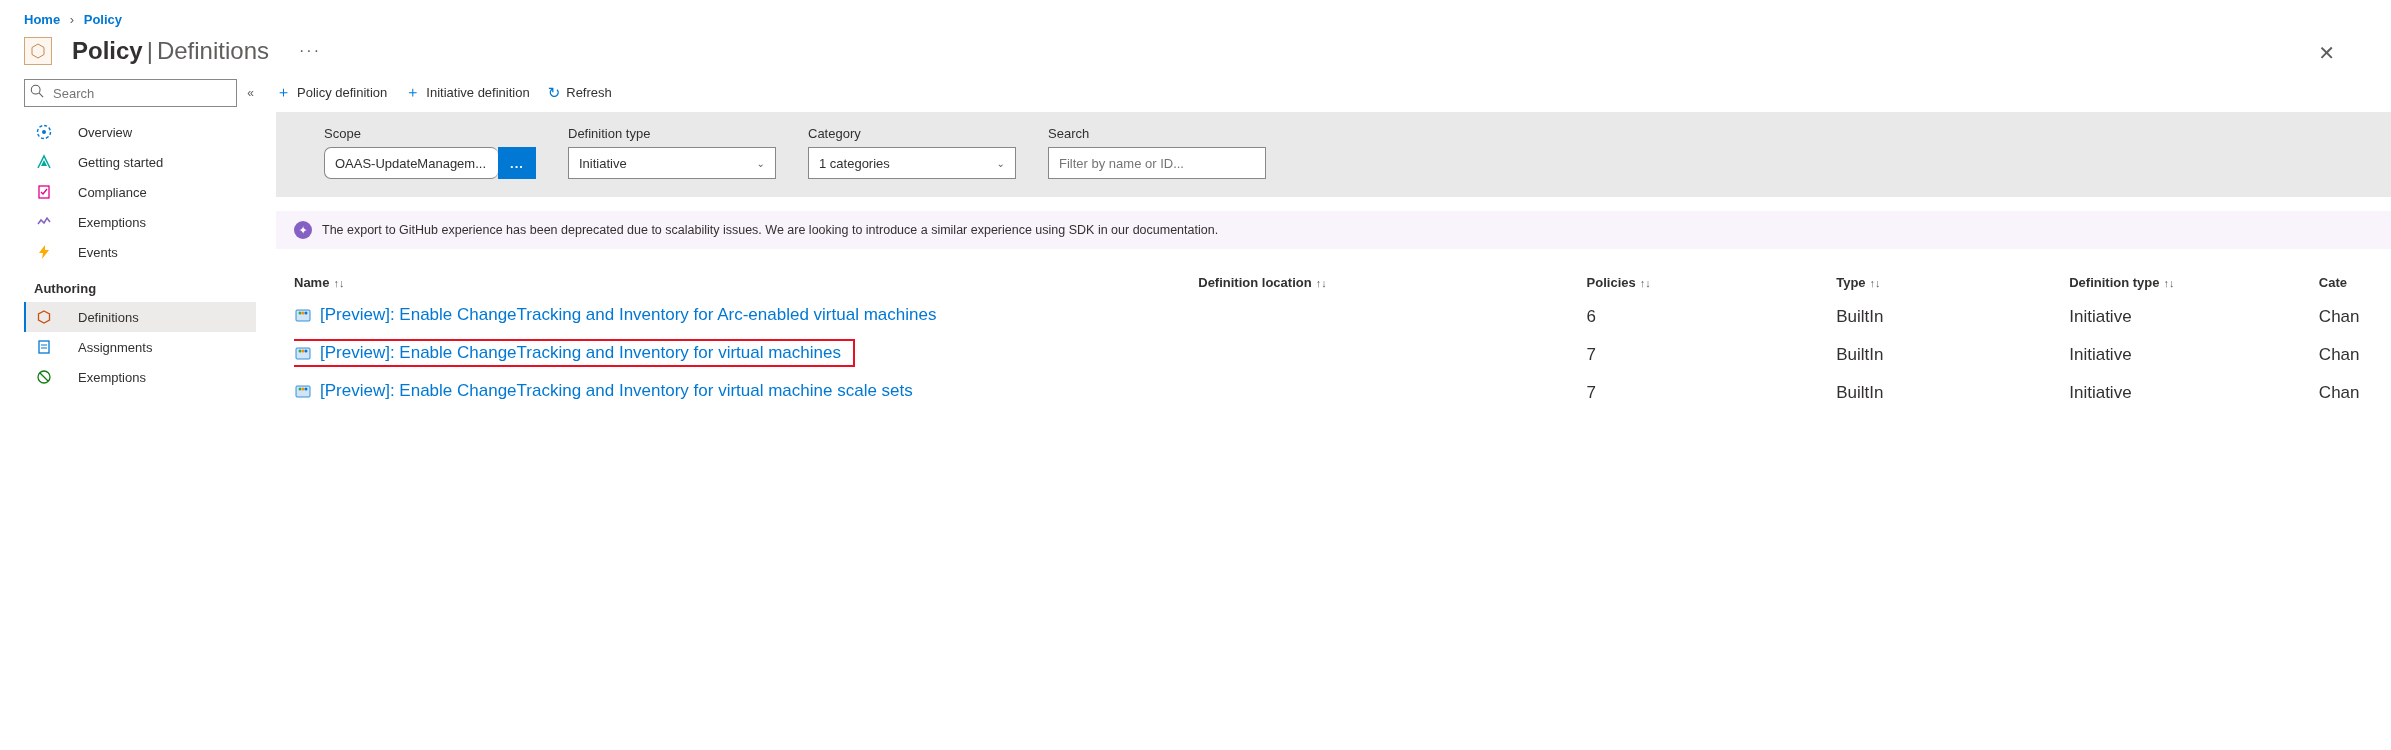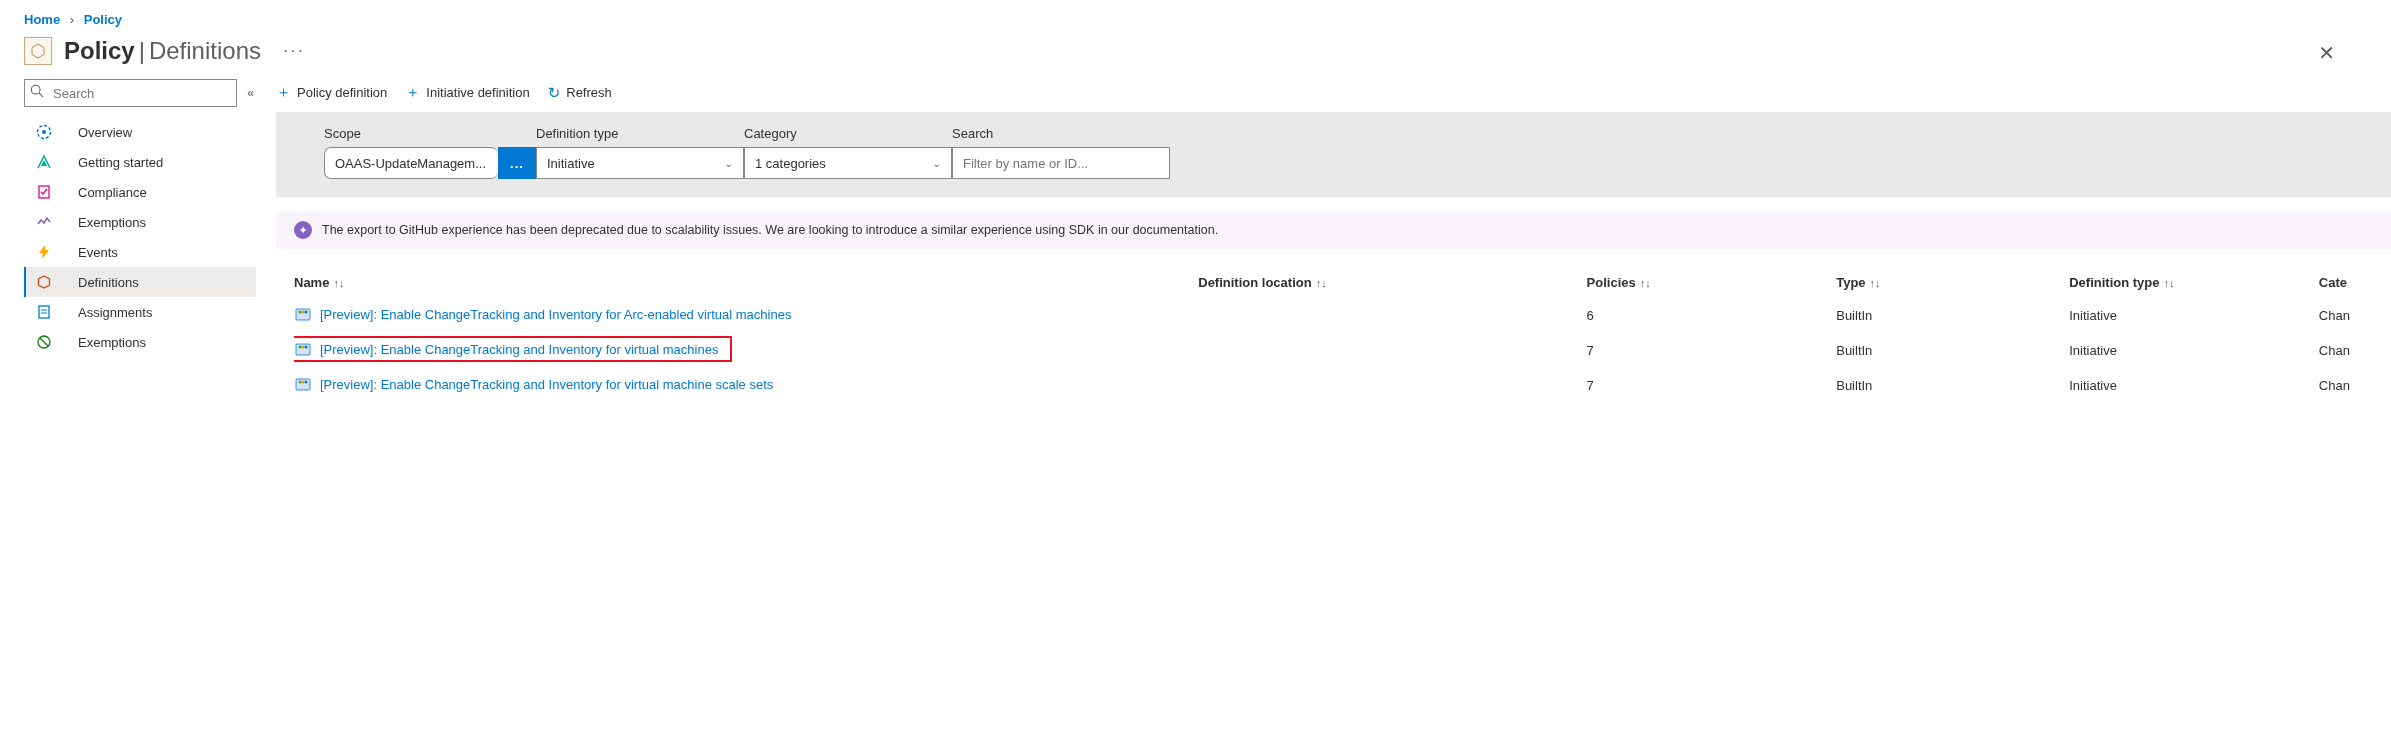--- a/index.html
+++ b/index.html
@@ -4,21 +4,21 @@
   <style>
     * { margin: 0; padding: 0; box-sizing: border-box; font-family: "Segoe UI", Arial, sans-serif; }
     body { background: #fff; font-size: 13px; color: #323130; width: 2391px; }
     
     
     .breadcrumb { padding: 12px 24px 8px; font-size: 13px; }
     .breadcrumb a { color: #0078d4; text-decoration: none; font-weight: bold; }
     .breadcrumb .sep { color: #605e5c; margin: 0 6px; }
     
     
-    .page-header { display: flex; align-items: center; padding: 2px 24px 14px; gap: 12px; }
+    .page-header { display: flex; align-items: center; padding: 2px 24px 14px; gap: 20px; }
     .page-icon { width: 28px; height: 28px; border: 1px solid #d2a679; background: #fdf6ee; display: flex; align-items: center; justify-content: center; }
     .page-title { font-size: 24px; font-weight: 600; }
     .page-title .divider { font-weight: 300; color: #605e5c; margin: 0 4px; }
     .page-title .sub { font-weight: 300; color: #605e5c; }
     .dots { color: #605e5c; margin-left: 10px; font-size: 16px; letter-spacing: 2px; cursor: pointer; }
     .close-btn { margin-left: auto; font-size: 20px; color: #605e5c; font-weight: 300; cursor: pointer; padding: 4px 32px 0 0; }
     
     
     .content { display: flex; padding-left: 24px; }
     
@@ -36,39 +36,39 @@
     
     
     .main { flex: 1; min-width: 0; padding-left: 20px; }
     
     
     .command-bar { display: flex; align-items: center; gap: 18px; padding: 4px 0 10px; }
     .cmd-btn { display: inline-flex; align-items: center; gap: 6px; font-size: 13px; color: #323130; cursor: pointer; }
     .cmd-icon { color: #0078d4; font-size: 15px; font-weight: 400; }
     
     
-    .filter-bar { background: #e9e9e9; padding: 14px 32px 18px 48px; display: flex; align-items: flex-end; }
+    .filter-bar { background: #e9e9e9; padding: 14px 32px 18px 48px; display: flex; gap: 32px; align-items: flex-end; }
     .filter-group { display: flex; flex-direction: column; gap: 6px; }
     .filter-label { font-size: 13px; color: #323130; }
     .filter-combo { display: flex; }
     .filter-field { display: flex; align-items: center; justify-content: space-between; background: #fff; border: 1px solid #8a8886; height: 32px; padding: 0 10px; font-size: 13px; width: 208px; cursor: pointer; }
     .filter-field.scope { width: 174px; border-right: none; border-radius: 7px; }
     .scope-btn { width: 38px; height: 32px; background: #0078d4; color: #fff; display: flex; align-items: center; justify-content: center; font-weight: bold; letter-spacing: 1px; cursor: pointer; }
     .search-input { background: #fff; border: 1px solid #8a8886; height: 32px; padding: 0 10px; font-size: 13px; width: 218px; }
     .chev { font-size: 10px; color: #605e5c; }
     
     
     .info-banner { background: #f9f4fb; padding: 10px 32px 10px 18px; margin: 14px 0 18px 0; display: flex; align-items: center; gap: 10px; font-size: 12.5px; color: #323130; }
     .info-banner .ib-icon { width: 18px; height: 18px; border-radius: 50%; background: #8661c5; color: #fff; display: flex; align-items: center; justify-content: center; font-size: 11px; flex: none; }
     
     
     .table-wrap { padding: 0 0 0 18px; }
     .data-table { width: 100%; border-collapse: collapse; table-layout: fixed; }
     .data-table th { text-align: left; font-weight: 600; font-size: 13px; padding: 8px 10px 8px 0; white-space: nowrap; }
-    .data-table td { text-align: left; font-size: 13px; padding: 7px 10px 7px 0; white-space: nowrap; overflow: hidden; text-overflow: ellipsis; }
+    .data-table td { text-align: left; font-size: 17px; padding: 7px 10px 7px 0; white-space: nowrap; overflow: hidden; text-overflow: ellipsis; }
     .sort-arrows { color: #605e5c; margin-left: 4px; font-size: 11px; }
     .name-cell { display: inline-flex; align-items: center; gap: 8px; }
     .name-link { color: #0078d4; text-decoration: none; }
     .initiative-ic { width: 18px; height: 18px; flex: none; }
     .highlight-box { border: 2px solid #e81123; display: inline-flex; padding: 2px 12px 2px 2px; margin: -4px -14px -4px -4px; }
   </style>
 </head>
 <body>
 
 <nav class="breadcrumb">
@@ -143,20 +143,21 @@
     </div>
     <div class="sidebar-item">
       <span class="sb-icon">
           <svg width="16" height="16" viewBox="0 0 16 16">
             <polygon points="9,1 3,9 7,9 6,15 13,6 9,6" fill="#ffaa00"></polygon>
           </svg>
         </span>
       <span>Events</span>
     </div>
 
+    <div class="sidebar-section">Authoring</div>
 
     <div class="sidebar-item active">
       <span class="sb-icon">
           <svg width="16" height="16" viewBox="0 0 16 16">
             <polygon points="8,2 13.5,5 13.5,11 8,14 2.5,11 2.5,5" fill="none" stroke="#ca5010" stroke-width="1.3"></polygon>
           </svg>
         </span>
       <span>Definitions</span>
     </div>
     <div class="sidebar-item">

